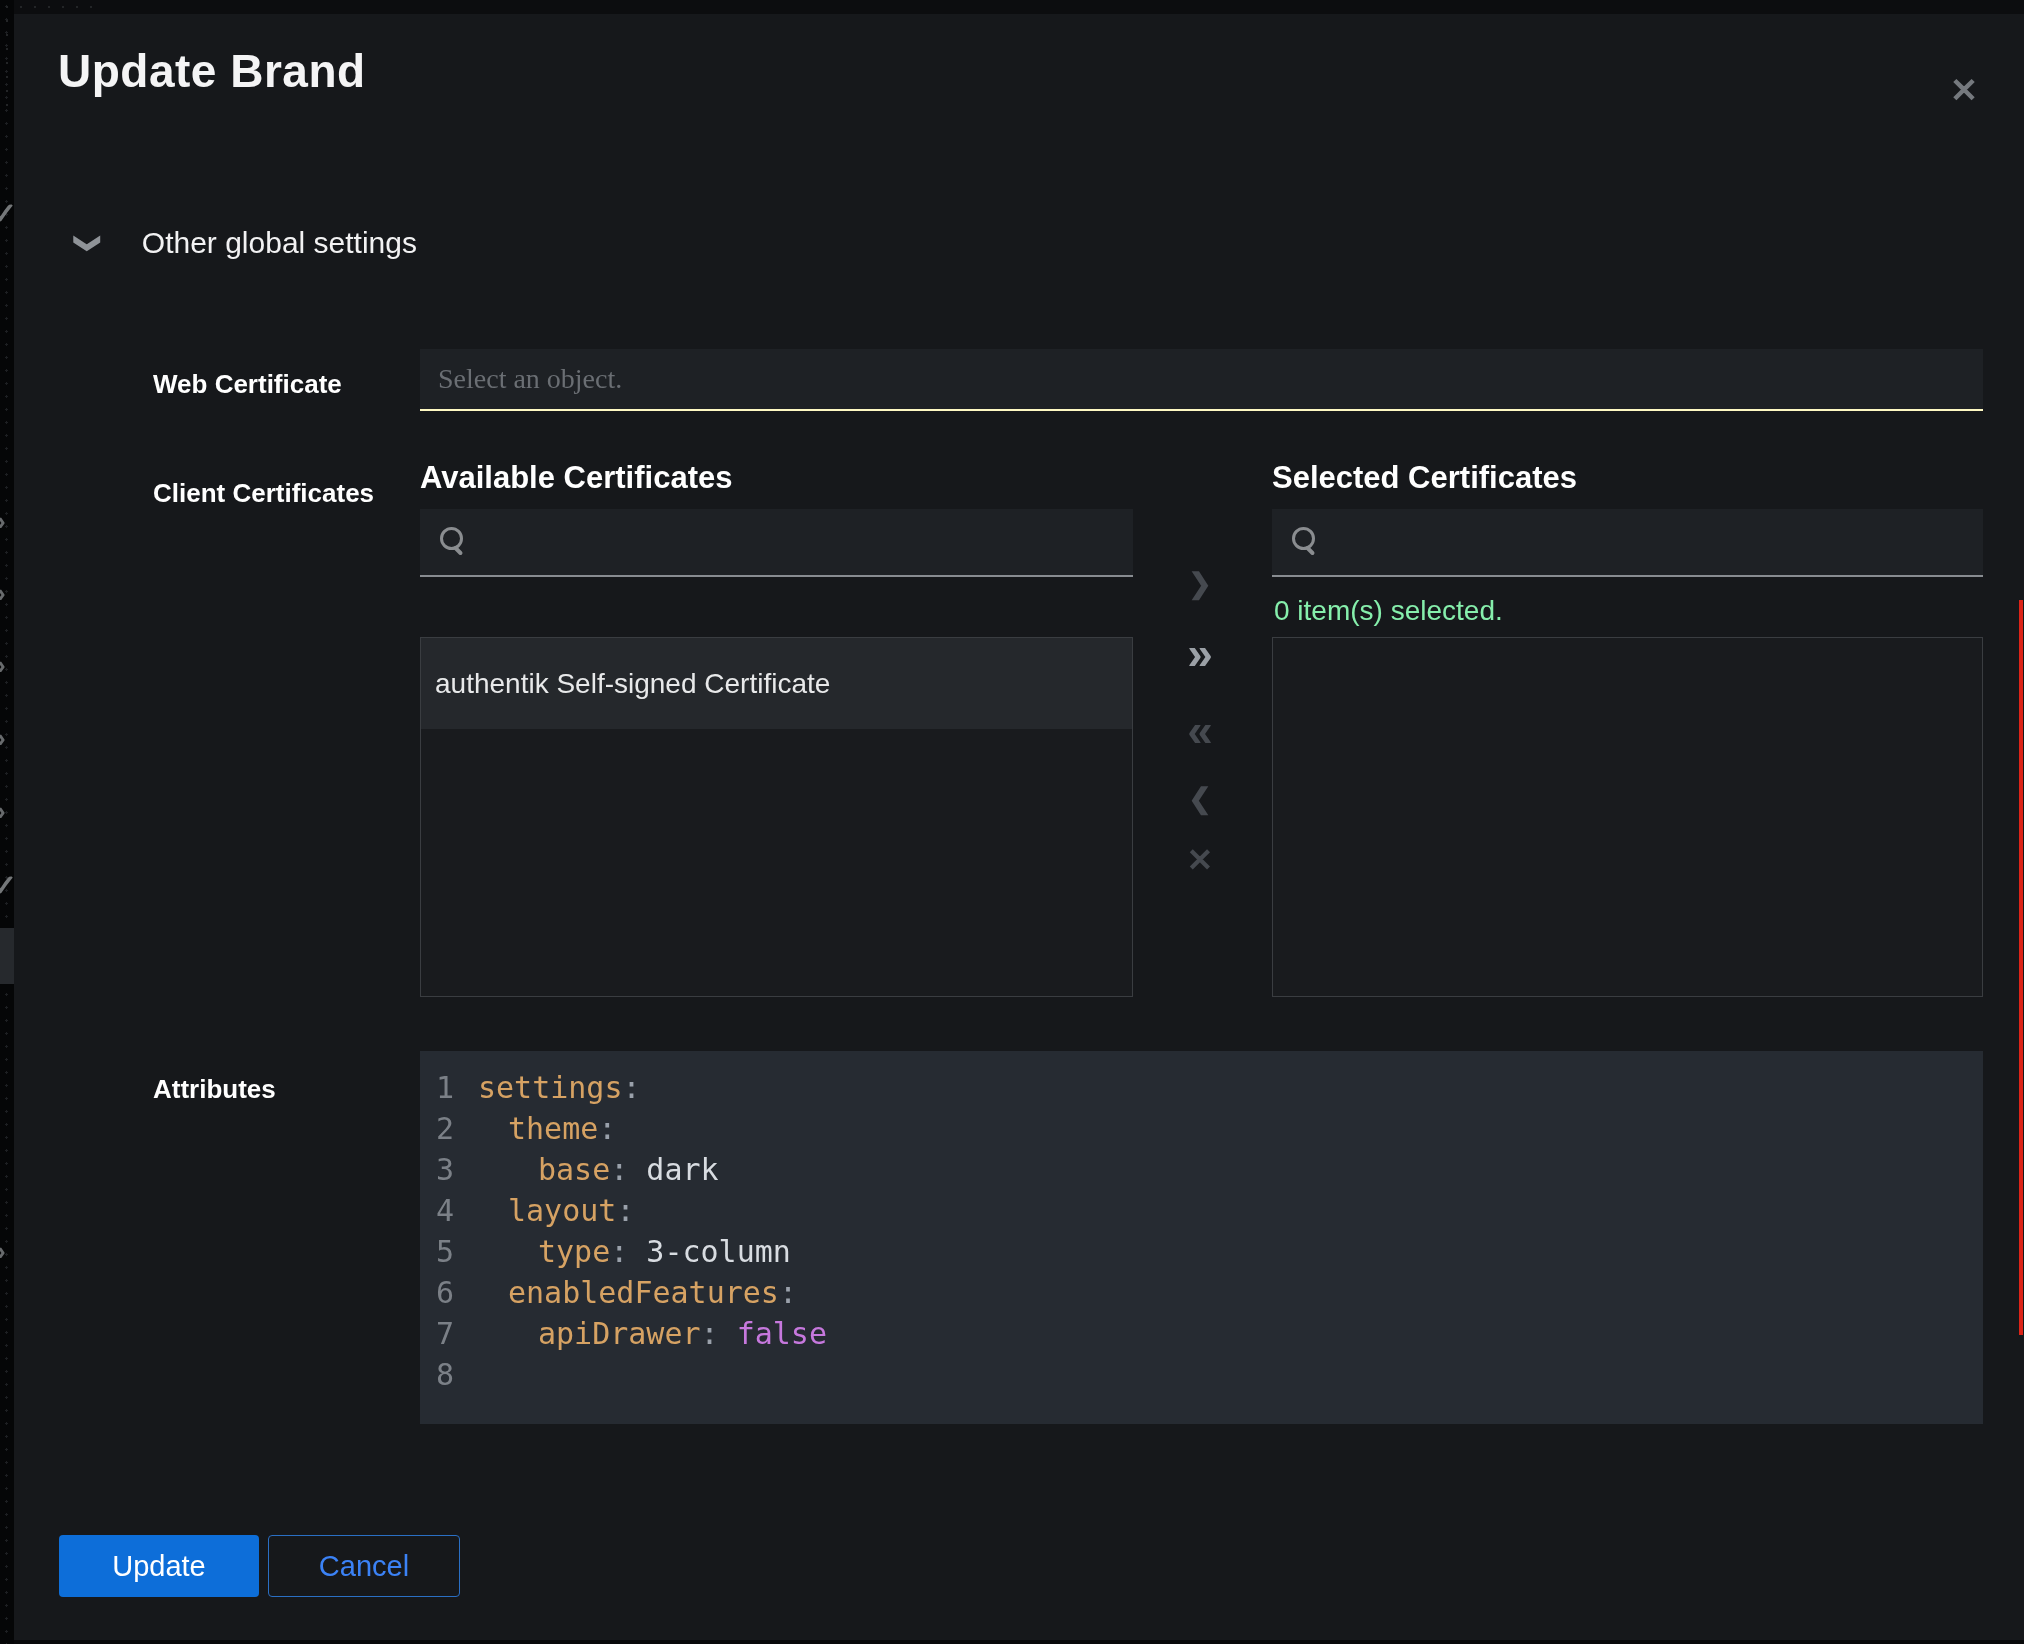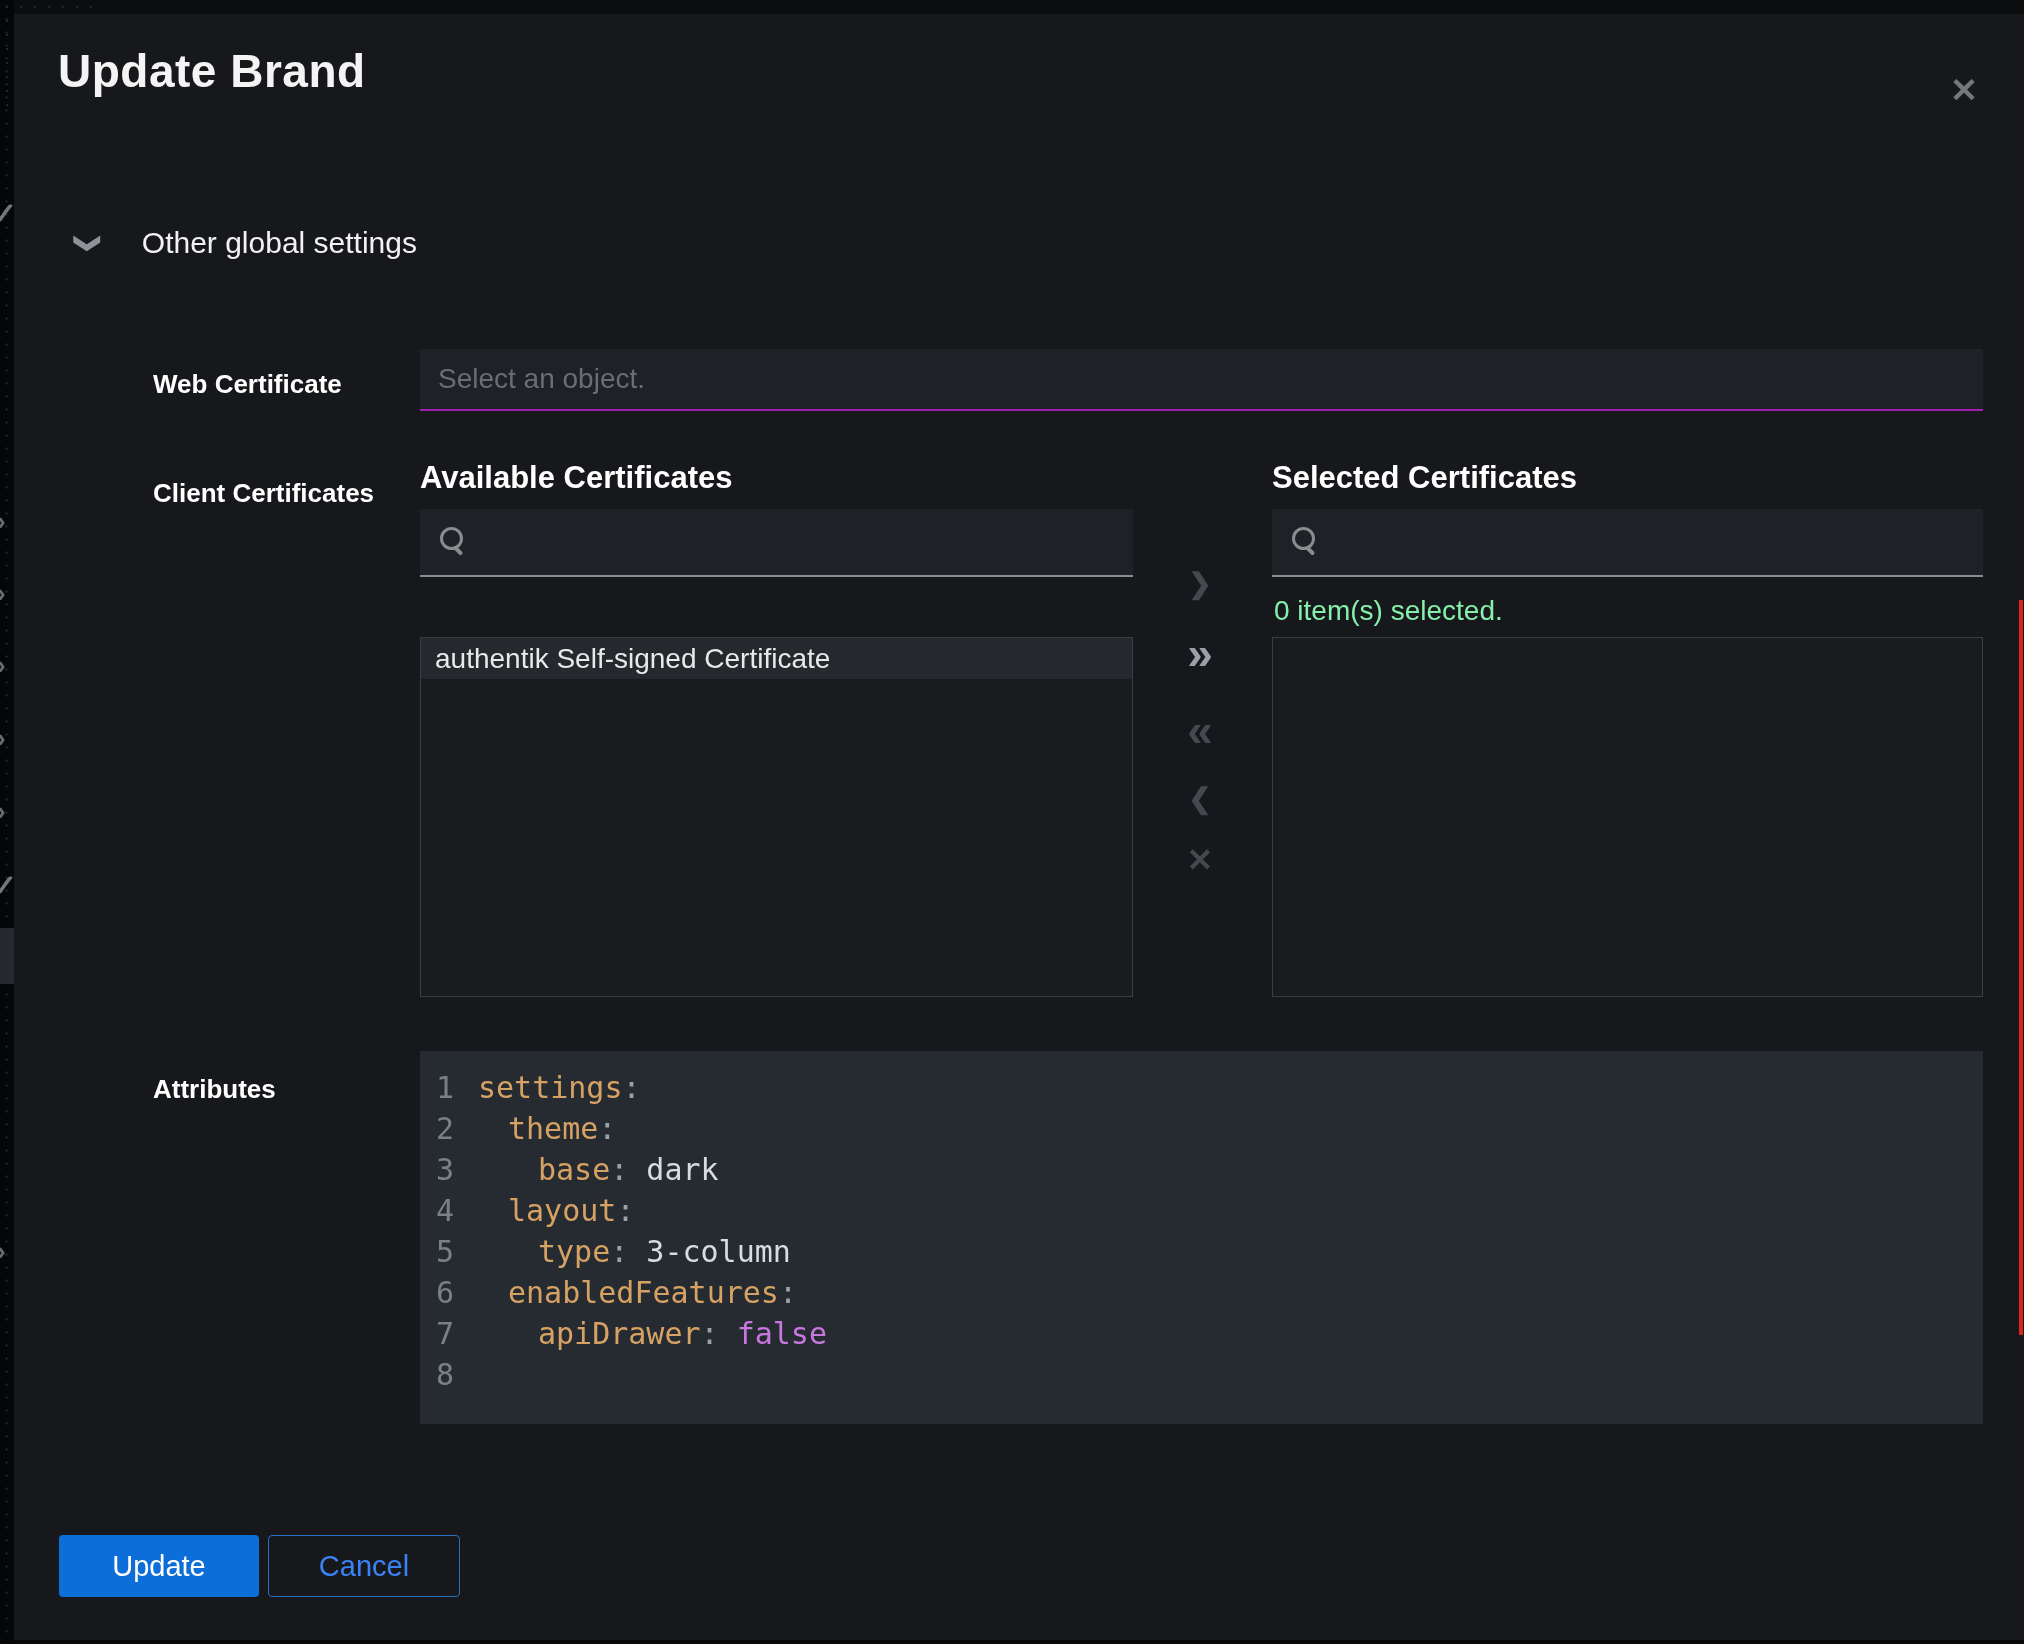--- a/index.html
+++ b/index.html
@@ -26,40 +26,40 @@
     color:#75797e;font-size:34px;font-weight:700;cursor:pointer;line-height:48px;text-align:center;padding:0;}
 
   
   .expander{position:absolute;left:64px;top:212px;display:flex;align-items:center;gap:42px;cursor:pointer;}
   .expander .chev{color:#8f9398;font-size:26px;font-weight:700;display:inline-block;transform:rotate(90deg);}
   .expander .lbl{font-size:30px;color:#f2f2f3;}
 
   
   .form-label{position:absolute;left:139px;font-size:26px;font-weight:700;color:#fff;}
 
-  .pf-input{background:#1e2125;border:none;border-bottom:2px solid #a21caf;color:#bef264;
-    font-size:28px;font-family:Liberation Sans, sans-serif;outline:none;box-sizing:border-box;}
+  .pf-input{background:#1e2125;border:none;border-bottom:2px solid #fef9c3;color:#bef264;
+    font-size:28px;font-family:Liberation Serif, serif;outline:none;box-sizing:border-box;}
   .pf-input::placeholder{color:#6a6e73;opacity:1;}
 
   .webcert-input{position:absolute;left:406px;top:335px;width:1563px;height:62px;padding:0 18px;}
 
   
   .dl-col{position:absolute;top:446px;width:713px;}
   .dl-col.left{left:406px;}
   .dl-col.right{left:1258px;width:711px;}
   .dl-header{font-size:31px;font-weight:700;color:#fff;}
   .dl-search{position:absolute;top:49px;left:0;right:0;height:66px;background:#1e2125;border-bottom:2px solid #888c91;}
   .dl-search input{position:absolute;inset:0;background:transparent;border:none;outline:none;color:#e8e9ea;
     font-size:28px;padding:0 16px 0 64px;font-family:"Liberation Sans",sans-serif;width:100%;box-sizing:border-box;}
   .mag{position:absolute;left:20px;top:18px;width:17px;height:17px;border:3.5px solid #8a8d90;border-radius:50%;}
   .mag::after{content:"";position:absolute;left:13px;top:15px;width:4px;height:11px;background:#8a8d90;
     transform:rotate(-45deg);border-radius:2px;}
   .dl-list{position:absolute;top:177px;left:0;right:0;height:360px;border:1px solid #3a3d41;background:#191b1e;
     overflow:hidden;box-sizing:border-box;}
-  .dl-item{height:41px;display:flex;align-items:center;padding:0 14px;background:#25282c;
+  .dl-item{height:61px;display:flex;align-items:center;padding:15px 14px;background:#25282c;
     color:#e8e9ea;font-size:28px;cursor:pointer;text-align:right;}
   .dl-status{position:absolute;top:135px;left:2px;font-size:28px;color:#86efac;}
 
   .transfer{position:absolute;left:1156px;top:556px;width:60px;height:306px;display:flex;flex-direction:column;
     justify-content:space-between;align-items:center;}
   .transfer button{background:transparent;border:none;padding:0;cursor:pointer;font-weight:700;
     color:#45494f;font-family:"Liberation Sans",sans-serif;line-height:1;}
   .transfer button.on{color:#9ba0a6;}
   .transfer button.single{font-size:28px;}
   .transfer button.dbl{font-size:46px;}

